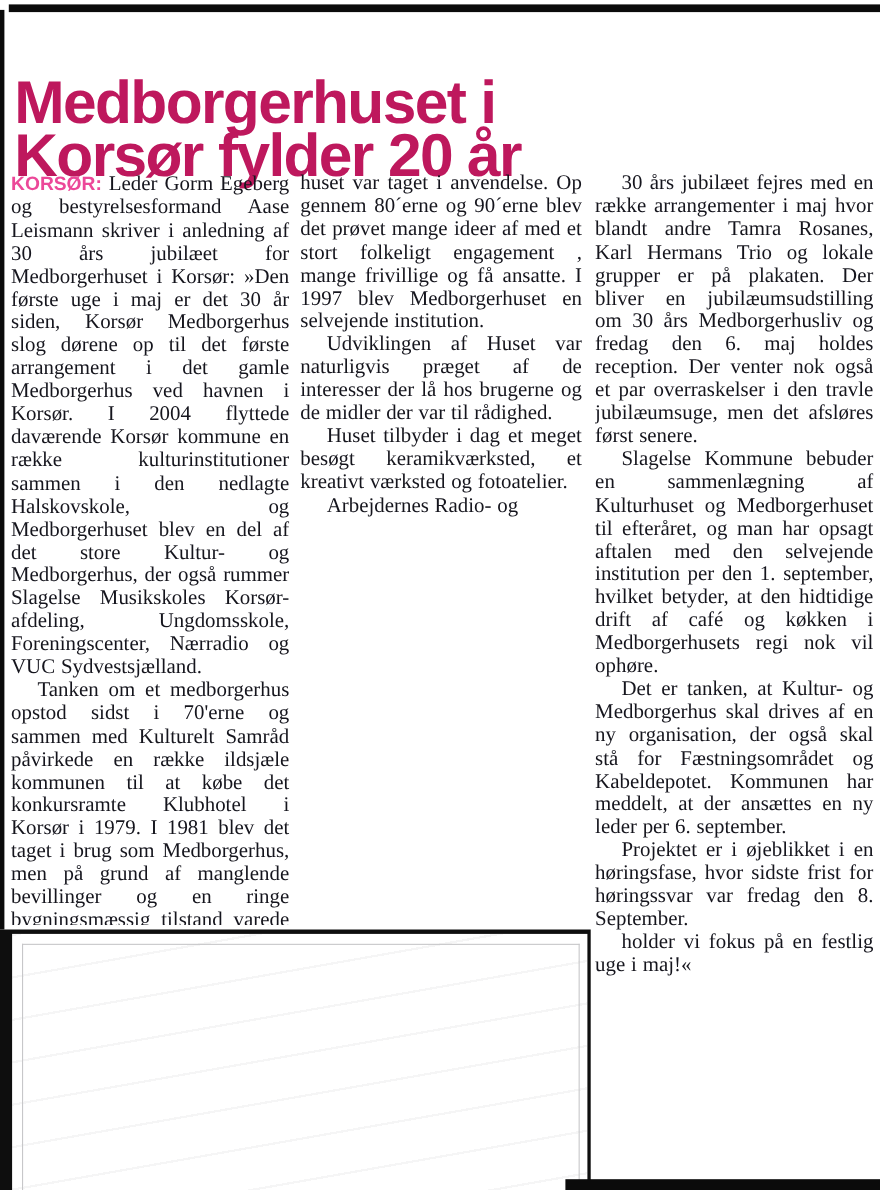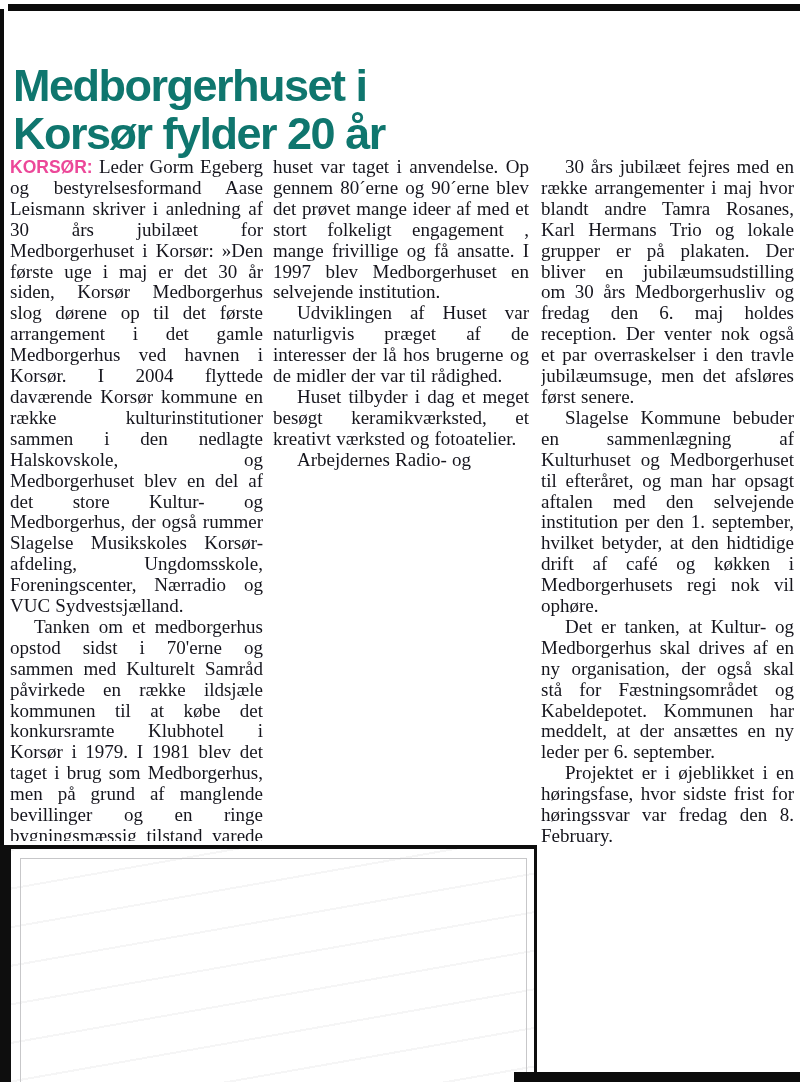--- a/index.html
+++ b/index.html
@@ -16,24 +16,24 @@
     height: 7px; background: #0b0b0b;
   }
   .left-rule {
     position: absolute; top: 9px; left: 0;
     width: 4px; height: 836px; background: #0b0b0b;
   }
   .headline {
     position: absolute; left: 13px; top: 32px; width: 520px;
     font-family: "Liberation Sans", sans-serif;
     font-weight: 700;
-    font-size: 45px;
+    font-size: 55px;
     line-height: 48px;
     letter-spacing: -1.5px;
-    color: #0f766e;
+    color: #be185d;
   }
   .headline .hl-line { display: block; }
   .col {
     position: absolute; top: 157px;
     font-size: 19px;
     line-height: 20.9px;
     text-align: justify;
     color: #15151d;
     word-spacing: 0.5px;
   }
@@ -89,21 +89,22 @@
   <p>huset var taget i anvendelse. Op gennem 80´erne og 90´erne blev det prøvet mange ideer af med et stort folkeligt engagement , mange frivillige og få ansatte. I 1997 blev Medborgerhuset en selvejende institution.</p>
   <p class="indent">Udviklingen af Huset var naturligvis præget af de interesser der lå hos brugerne og de midler der var til rådighed.</p>
   <p class="indent">Huset tilbyder i dag et meget besøgt keramikværksted, et kreativt værksted og fotoatelier.</p>
   <p class="indent">Arbejdernes Radio- og</p>
 </div>
 
 <div class="col" id="col3">
   <p class="indent">30 års jubilæet fejres med en række arrangementer i maj hvor blandt andre Tamra Rosanes, Karl Hermans Trio og lokale grupper er på plakaten. Der bliver en jubilæumsudstilling om 30 års Medborgerhusliv og fredag den 6. maj holdes reception. Der venter nok også et par overraskelser i den travle jubilæumsuge, men det afsløres først senere.</p>
   <p class="indent">Slagelse Kommune bebuder en sammenlægning af Kulturhuset og Medborgerhuset til efteråret, og man har opsagt aftalen med den selvejende institution per den 1. september, hvilket betyder, at den hidtidige drift af café og køkken i Medborgerhusets regi nok vil ophøre.</p>
   <p class="indent">Det er tanken, at Kultur- og Medborgerhus skal drives af en ny organisation, der også skal stå for Fæstningsområdet og Kabeldepotet. Kommunen har meddelt, at der ansættes en ny leder per 6. september.</p>
-  <p class="indent">Projektet er i øjeblikket i en høringsfase, hvor sidste frist for høringssvar var fredag den 8. February.</p>
+  <p class="indent">Projektet er i øjeblikket i en høringsfase, hvor sidste frist for høringssvar var fredag den 8. September.</p>
+  <p class="indent">holder vi fokus på en festlig uge i maj!«</p>
 </div>
 
 <div class="photo-frame">
   <div class="photo-inner">
     <div class="photo-inner-line"></div>
   </div>
 </div>
 
 <div class="bottom-rule"></div>
 

